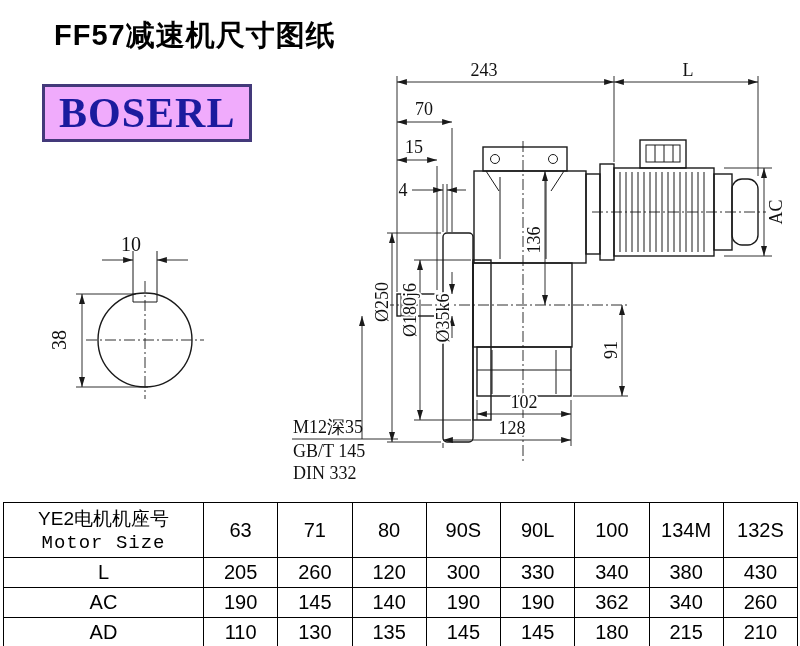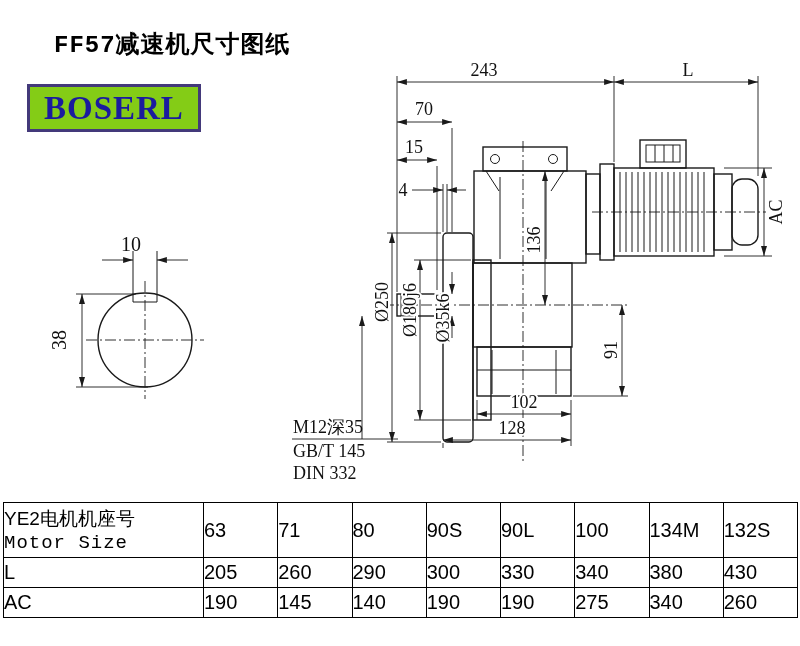--- a/index.html
+++ b/index.html
@@ -1,44 +1,44 @@
 <!DOCTYPE html>
 <html><head>
 <meta charset="utf-8">
 <style>
   html,body{margin:0;padding:0;}
   body{
     width:800px;height:646px;position:relative;background:#ffffff;
     font-family:"Liberation Sans",sans-serif;color:#000;overflow:hidden;
   }
   .page-title{
-    position:absolute;left:54px;top:28px;
-    font-size:24px;font-weight:bold;letter-spacing:1px;
-    font-family:Liberation Mono, monospace;
+    position:absolute;left:54px;top:16px;
+    font-size:29px;font-weight:bold;letter-spacing:1px;
+    font-family:Liberation Sans, sans-serif;
   }
   .brand-logo{
-    position:absolute;left:27px;top:84px;
-    border:3px solid #43397a;color:#1b1b9e;background:#84cc16;
+    position:absolute;left:42px;top:84px;
+    border:3px solid #43397a;color:#1b1b9e;background:#f0abfc;
     font-family:"Liberation Serif",serif;font-weight:bold;
-    font-size:33px;line-height:1.1;padding:3px 14px;letter-spacing:1px;
+    font-size:42px;line-height:1.1;padding:3px 14px;letter-spacing:1px;
   }
   svg.drawing{position:absolute;left:0;top:0;}
   svg .ln{fill:none;stroke:#1a1a1a;stroke-width:1.4;}
   svg .thin{fill:none;stroke:#1a1a1a;stroke-width:1;}
   svg .dl{fill:none;stroke:#1a1a1a;stroke-width:0.9;}
   svg .cl{fill:none;stroke:#1a1a1a;stroke-width:0.9;stroke-dasharray:11 3 2 3;}
   svg text{font-family:"Liberation Serif",serif;fill:#111;font-size:18px;}
   svg text.lg{font-size:20px;}
   svg text.halo{paint-order:stroke;stroke:#ffffff;stroke-width:4px;}
   .size-table{
     position:absolute;left:3px;top:502px;width:794px;
     border-collapse:collapse;table-layout:fixed;
   }
   .size-table th,.size-table td{
-    border:1px solid #000;text-align:left;vertical-align:middle;
+    border:1px solid #000;text-align:center;vertical-align:middle;
     font-weight:normal;font-size:20px;padding:0;
   }
   .size-table tr.hdr th{height:54px;}
   .size-table tr.data td{height:29px;}
   .hdr-cn{display:block;font-size:19px;}
   .hdr-en{display:block;font-size:19px;font-family:"Liberation Mono",monospace;letter-spacing:1px;}
 </style>
 </head>
 <body>
 
@@ -204,32 +204,43 @@
       <th>90S</th>
       <th>90L</th>
       <th>100</th>
       <th>134M</th>
       <th>132S</th>
     </tr>
     <tr class="data">
       <td>L</td>
       <td>205</td>
       <td>260</td>
-      <td>290</td>
+      <td>120</td>
       <td>300</td>
       <td>330</td>
       <td>340</td>
       <td>380</td>
       <td>430</td>
     </tr>
     <tr class="data">
       <td>AC</td>
       <td>190</td>
       <td>145</td>
       <td>140</td>
       <td>190</td>
       <td>190</td>
-      <td>275</td>
+      <td>362</td>
       <td>340</td>
       <td>260</td>
     </tr>
+    <tr class="data">
+      <td>AD</td>
+      <td>110</td>
+      <td>130</td>
+      <td>135</td>
+      <td>145</td>
+      <td>145</td>
+      <td>180</td>
+      <td>215</td>
+      <td>210</td>
+    </tr>
   </tbody>
 </table>
 
 </body></html>

